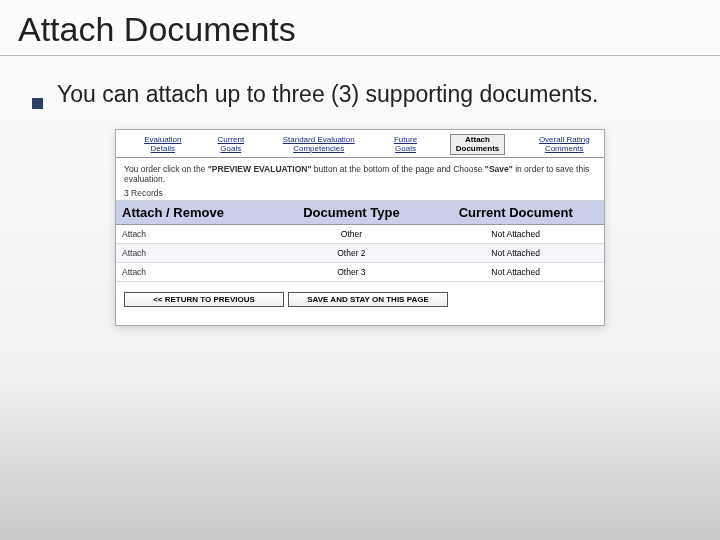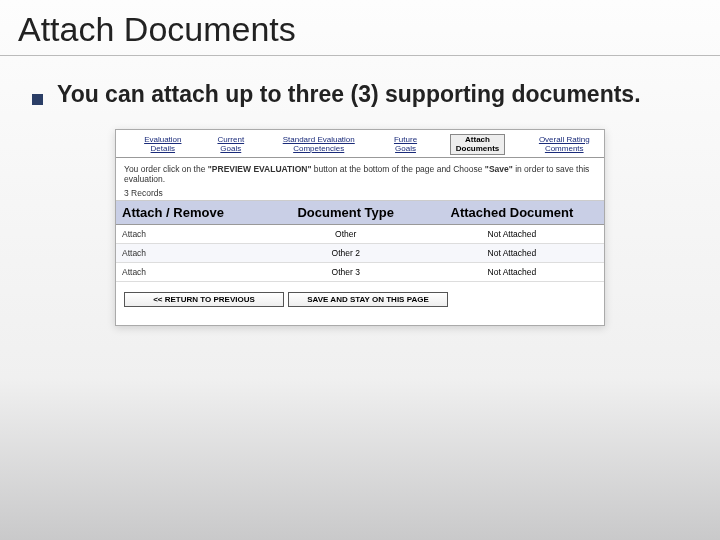--- a/index.html
+++ b/index.html
@@ -9,23 +9,22 @@
     background: linear-gradient(to bottom, #fdfdfd 0%, #f0f0f0 70%, #c9c9ca 100%);
     position: relative; overflow: hidden;
   }
   .slide-title {
     font-size: 34px; font-weight: 400; color: #222;
     padding: 10px 18px 6px 18px;
     border-bottom: 1px solid #bbb;
     font-family: Verdana, sans-serif;
   }
   .body-row {
-    display: flex; align-items: center;
+    display: flex; align-items: flex-end;
     padding: 24px 32px 0 32px;
-    font-weight: bold;
   }
   .bullet-sq {
     width: 11px; height: 11px; background: #2b3e66;
     margin-top: 10px; margin-right: 14px; flex-shrink: 0;
   }
   .body-text {
     font-size: 23px; color: #222; line-height: 1.25;
   }
   .screenshot {
     margin: 20px auto 0 auto;
@@ -116,21 +115,21 @@
       <span>You order click on the </span><b>"PREVIEW EVALUATION"</b><span> button at the bottom of the page and Choose </span><b>"Save"</b><span> in order to save this evaluation.</span>
     </span>
     <div class="records">3 Records</div>
   </div>
 
   <table class="tbl">
     <thead>
       <tr>
         <th>Attach / Remove</th>
         <th>Document Type</th>
-        <th>Attached Document</th>
+        <th>Current Document</th>
       </tr>
     </thead>
     <tbody>
       <tr>
         <td>Attach</td>
         <td>Other</td>
         <td>Not Attached</td>
       </tr>
       <tr>
         <td>Attach</td>

